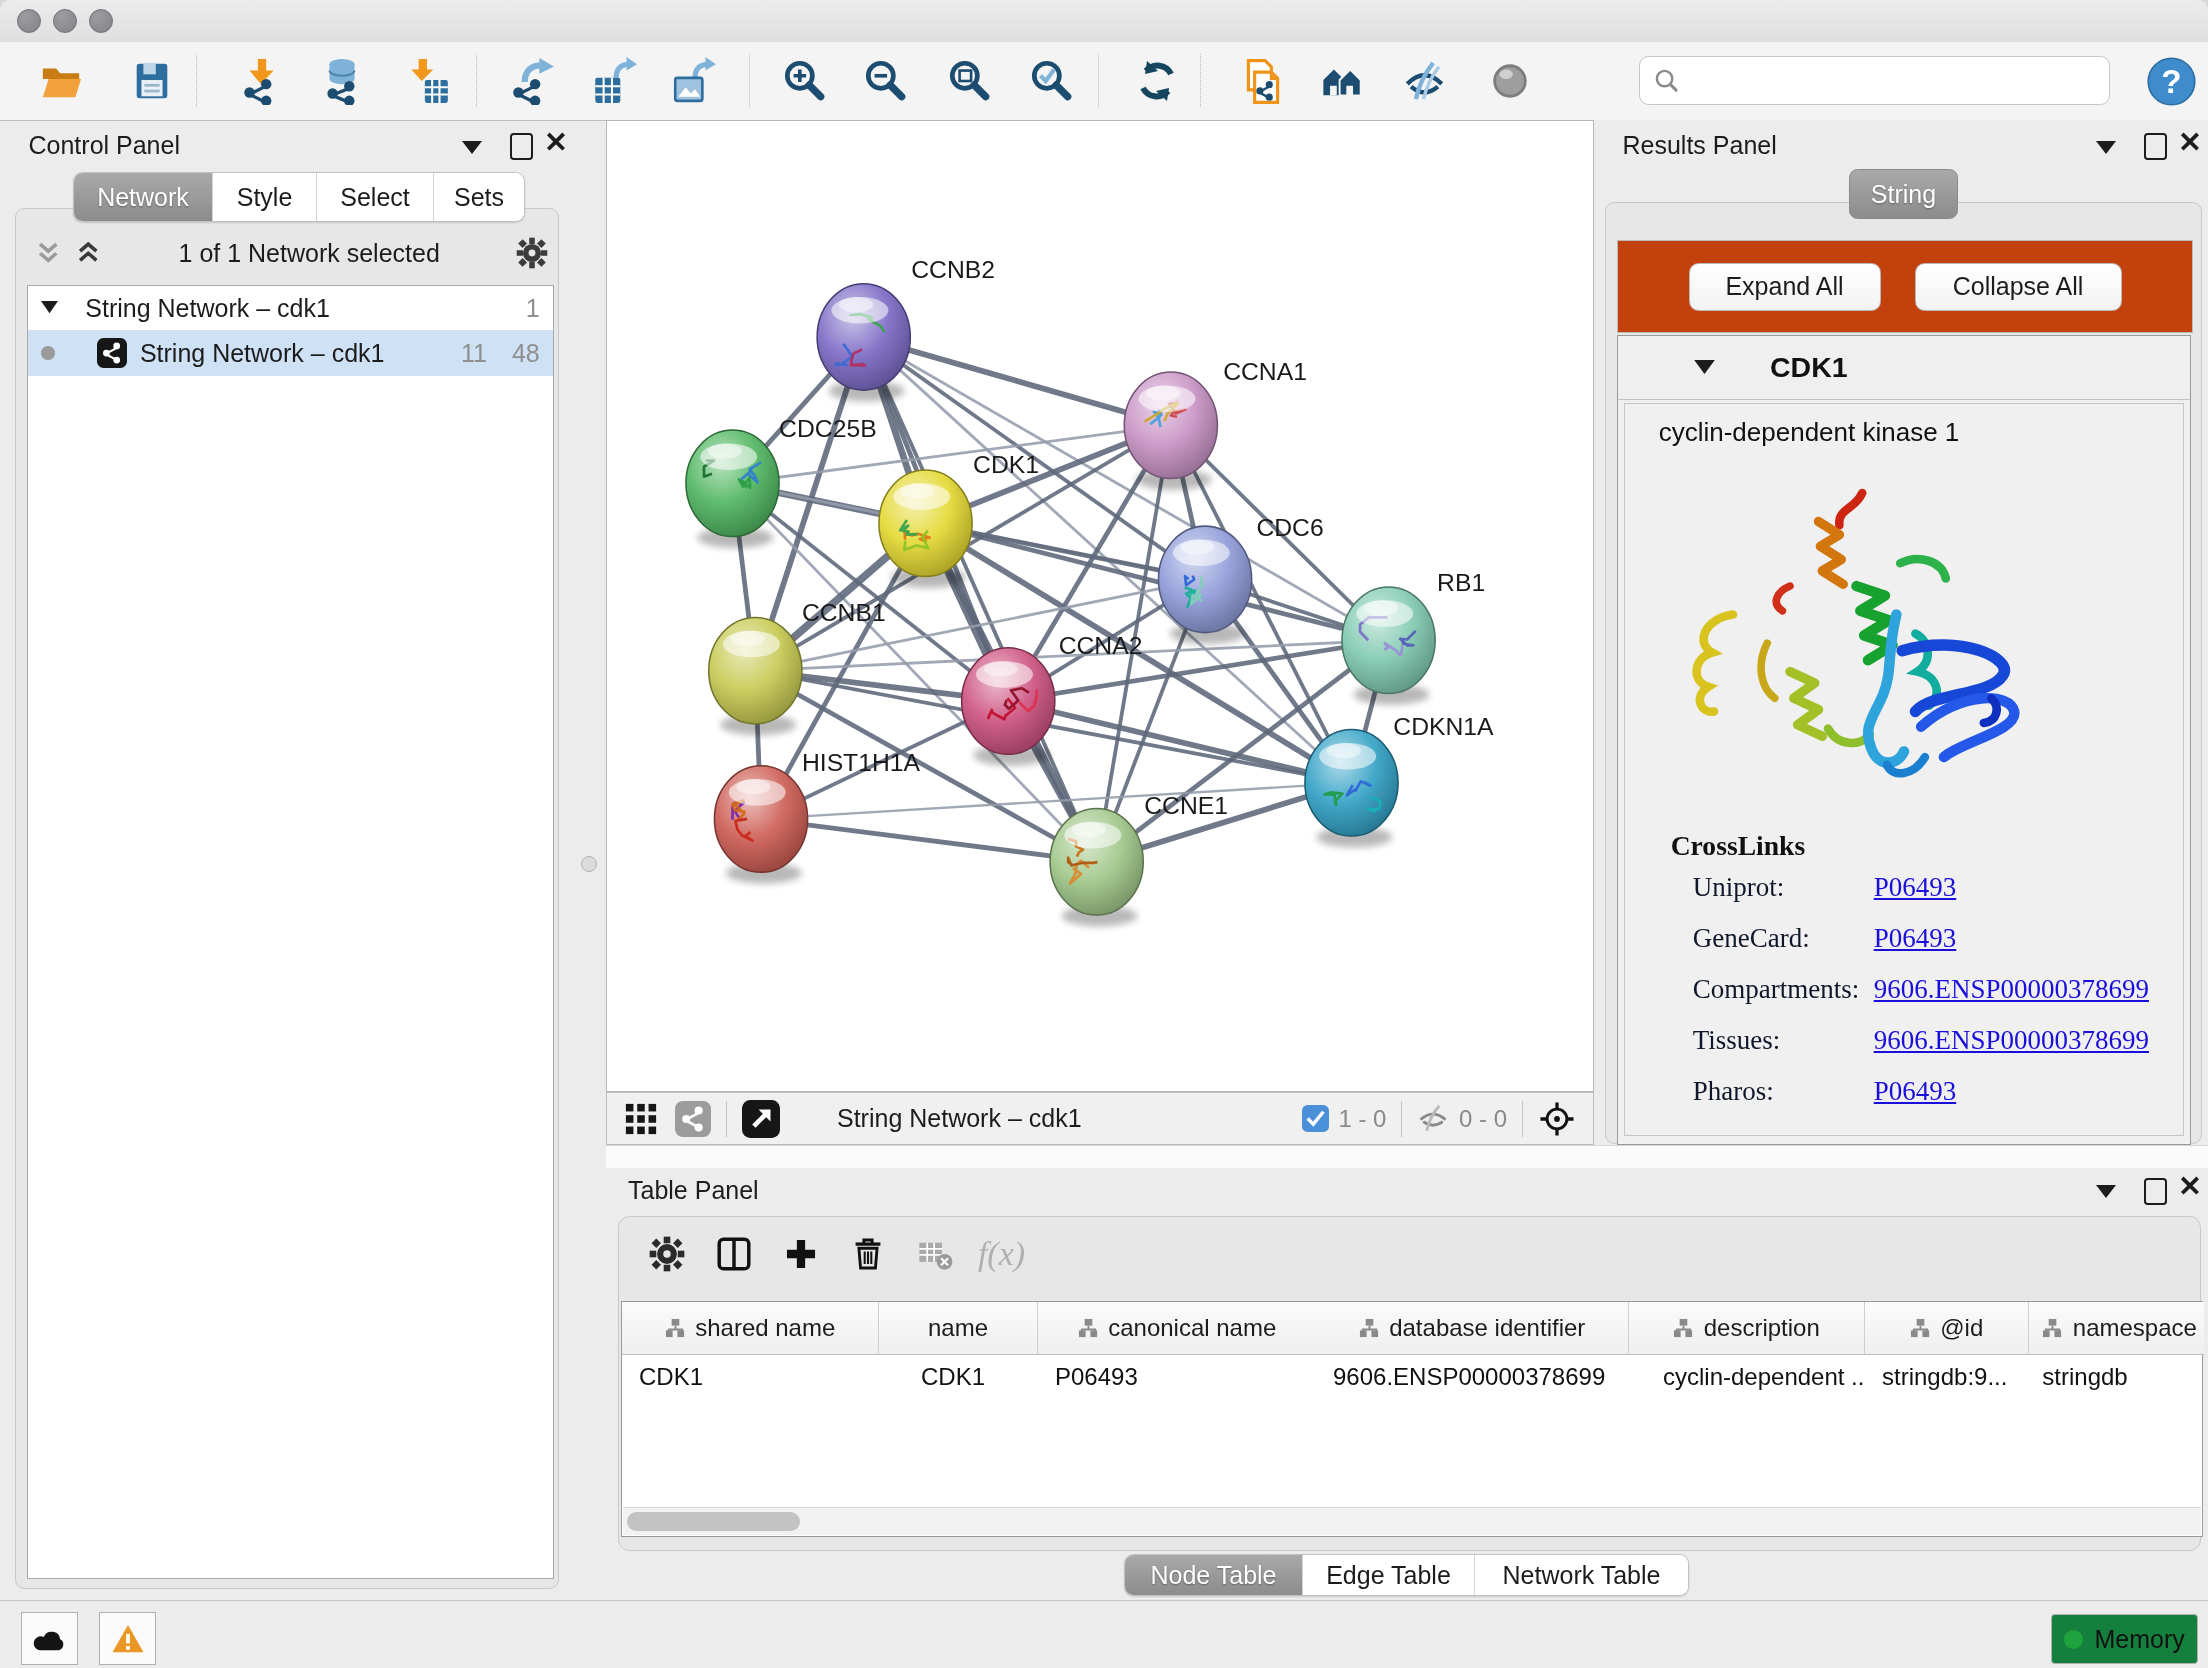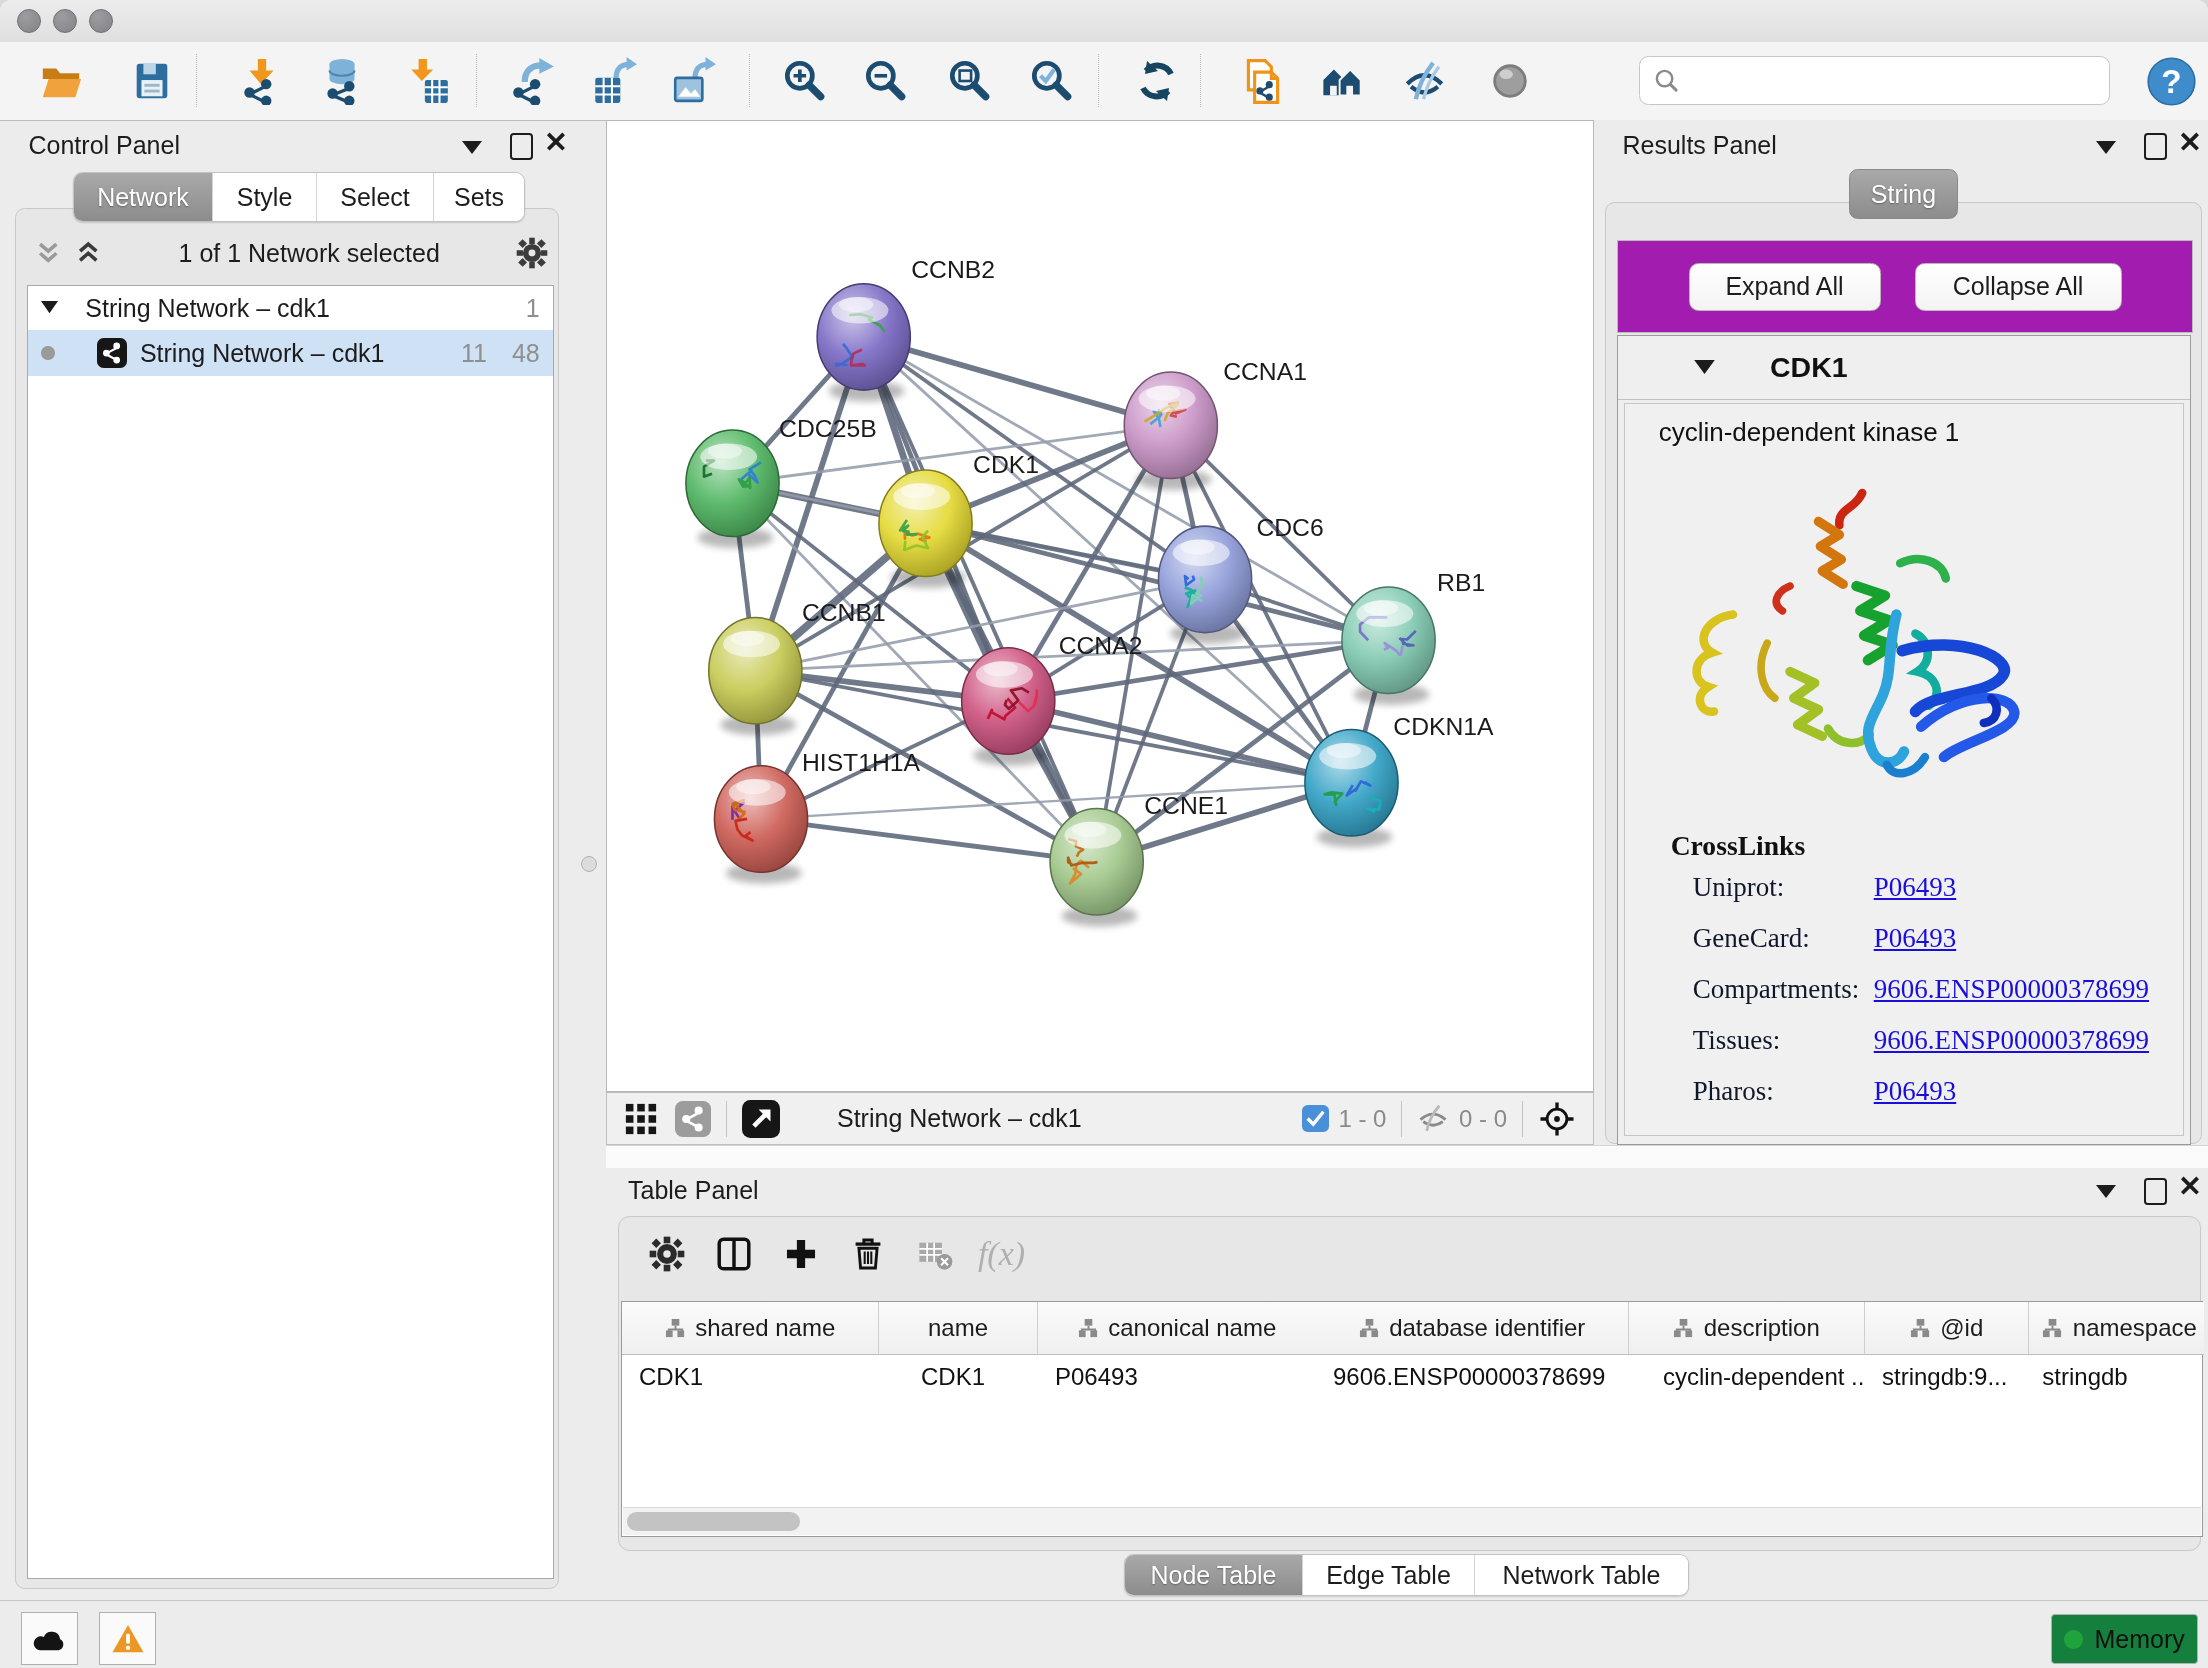--- a/index.html
+++ b/index.html
@@ -666,21 +666,21 @@
     <div class="abs" style="left:550px;top:13.3px;">
         <div class="sq"></div>
       </div>
     <div class="abs" style="left:584px;top:10.5px;"><span class="bx">✕</span></div>
 
     <div class="groupbox" style="left:11.4px;top:82px;width:595px;height:940px;"></div>
     <div class="abs" style="left:255px;top:49px;width:107px;height:48px;background:linear-gradient(#a9a9a9,#8c8c8c);border:1px solid #8a8a8a;border-radius:8.6px;display:flex;align-items:center;justify-content:center;font-size:25px;color:#fff;text-shadow:0 1px 1.9px rgba(0,0,0,.35);">
         <span>String</span>
       </div>
 
-    <div class="abs" style="left:23px;top:120px;width:574px;height:91px;background:#a21caf;border:1px solid #bbb;display:flex;align-items:center;justify-content:center;gap:34px;">
+    <div class="abs" style="left:23px;top:120px;width:574px;height:91px;background:#c2410c;border:1px solid #bbb;display:flex;align-items:center;justify-content:center;gap:34px;">
       <div class="rbtn" style="width:190px;height:46px;">
           <span>Expand All</span>
         </div>
       <div class="rbtn" style="width:205px;height:46px;">
           <span>Collapse All</span>
         </div>
     </div>
 
     <div class="abs" style="left:23px;top:215px;width:574px;height:810px;background:#efefef;border:1px solid #9a9a9a;box-sizing:border-box;">
       <div class="abs" style="left:0;top:0;width:100%;height:63px;border-bottom:1px solid #c2c2c2;display:flex;align-items:center;">

